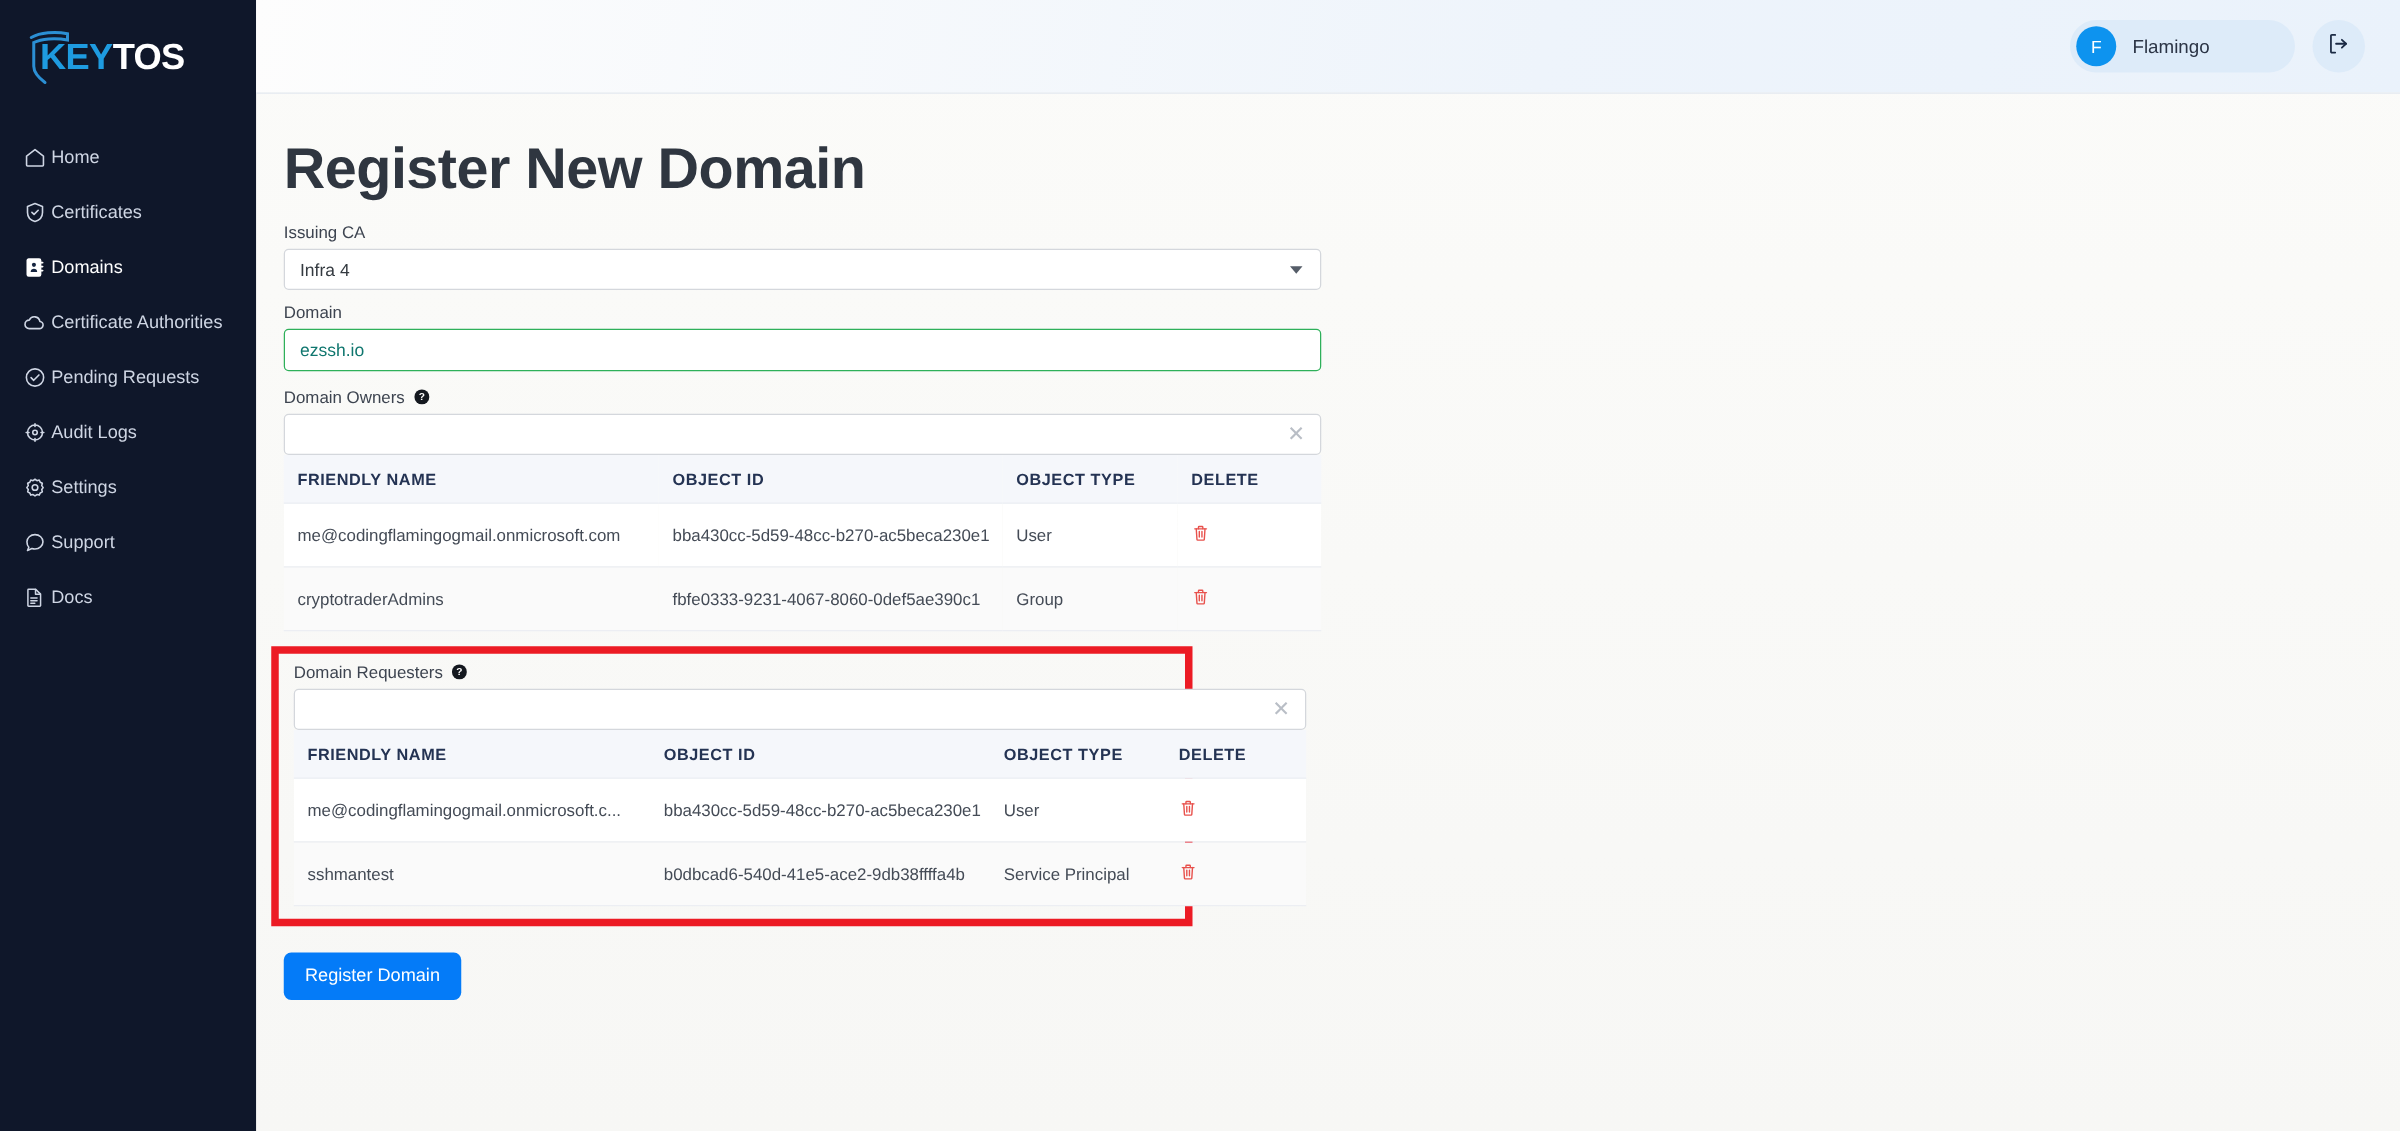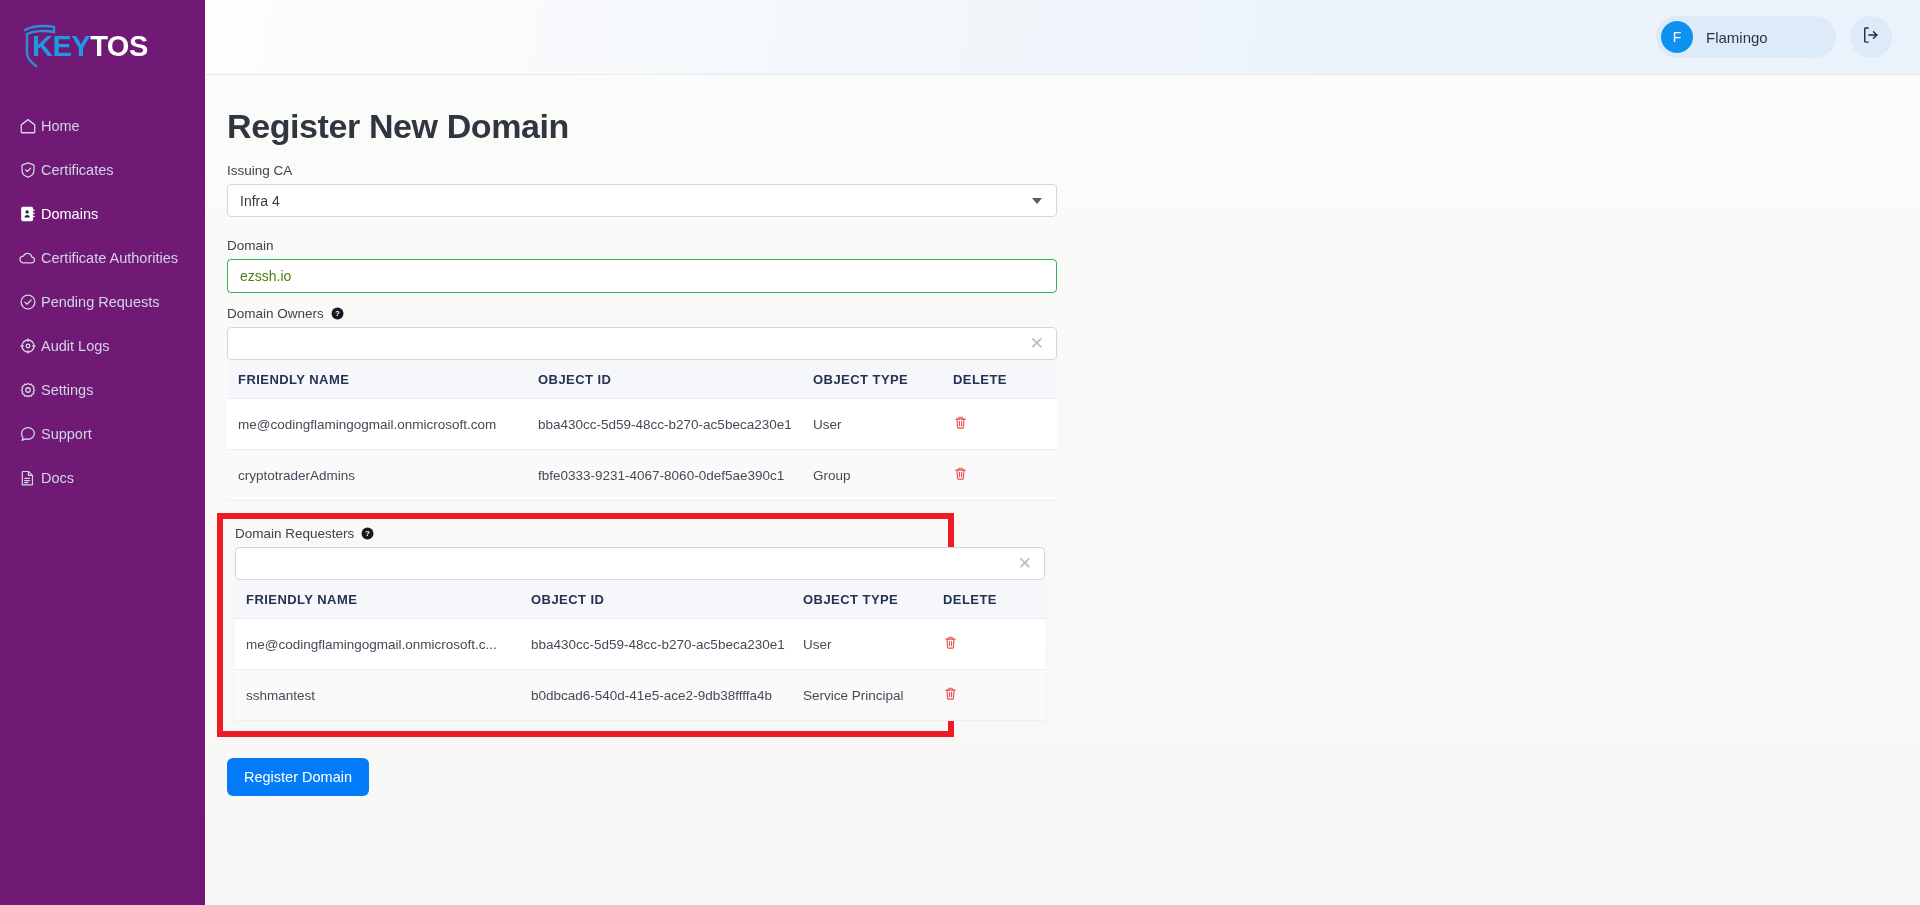--- a/index.html
+++ b/index.html
@@ -7,21 +7,21 @@
     width: 1920px; height: 905px;
     font-family: "Liberation Sans", sans-serif;
     overflow: hidden;
     background: #fafaf8;
   }
   .app { display: flex; width: 1920px; height: 905px; }
 
   
   .sidebar {
     width: 205px; min-width: 205px; height: 905px;
-    background: #701a75;
+    background: #0f172a;
     display: flex; flex-direction: column;
     padding-top: 10px;
   }
   .logo-wrap {
     height: 72px; display: flex; align-items: center;
     padding-left: 32px;
   }
   .logo { display: flex; align-items: center; position: relative; }
   .logo-shield { position: absolute; left: -10px; top: -7px; }
   .logo-key { font-size: 29px; font-weight: bold; color: #1e9be0; letter-spacing: -0.5px; font-family: "Liberation Sans", sans-serif; }
@@ -63,43 +63,43 @@
   }
   .user-name { font-size: 15px; color: #2b3445; }
   .logout-btn {
     width: 42px; height: 42px; border-radius: 50%;
     background: #ddebf9; display: flex; align-items: center; justify-content: center;
     cursor: pointer;
   }
 
   .content { flex: 1; padding: 32px 0 0 22px; overflow: hidden; }
   .page-title {
-    font-size: 34px; font-weight: bold; color: #2f3640;
+    font-size: 46px; font-weight: bold; color: #2f3640;
     letter-spacing: -0.4px; margin-left: 0; margin-bottom: 17px;
   }
 
   .form { width: 830px; margin-left: 0; }
   .field-label { font-size: 13.5px; color: #3d4450; margin-bottom: 6px; display: flex; align-items: center; gap: 7px; }
   .help-ico { display: inline-flex; }
 
   .select-box {
     width: 830px; height: 33px;
     border: 1px solid #d4d7dc; border-radius: 4px;
     background: #fff; display: flex; align-items: center;
     padding: 0 12px; font-size: 14px; color: #343a40;
     justify-content: space-between; cursor: pointer;
-    margin-bottom: 21px;
+    margin-bottom: 10px;
   }
   .caret { width: 0; height: 0; border-left: 5px solid transparent; border-right: 5px solid transparent; border-top: 6px solid #555d68; margin-right: 2px; }
 
   .text-input {
     width: 830px; height: 34px;
     border: 1px solid #2eb05a; border-radius: 4px;
     background: #fff; display: flex; align-items: center;
-    padding: 0 12px; font-size: 14px; color: #4d7c0f;
+    padding: 0 12px; font-size: 14px; color: #0f766e;
     margin-bottom: 13px;
   }
 
   .picker {
     width: 830px; height: 33px;
     border: 1px solid #d4d7dc; border-radius: 4px;
     background: #fff; display: flex; align-items: center;
     padding: 0 10px; justify-content: flex-end; cursor: text;
   }
   .clear-x { color: #b9bec6; font-size: 17px; line-height: 1; cursor: pointer; padding-right: 2px; }

